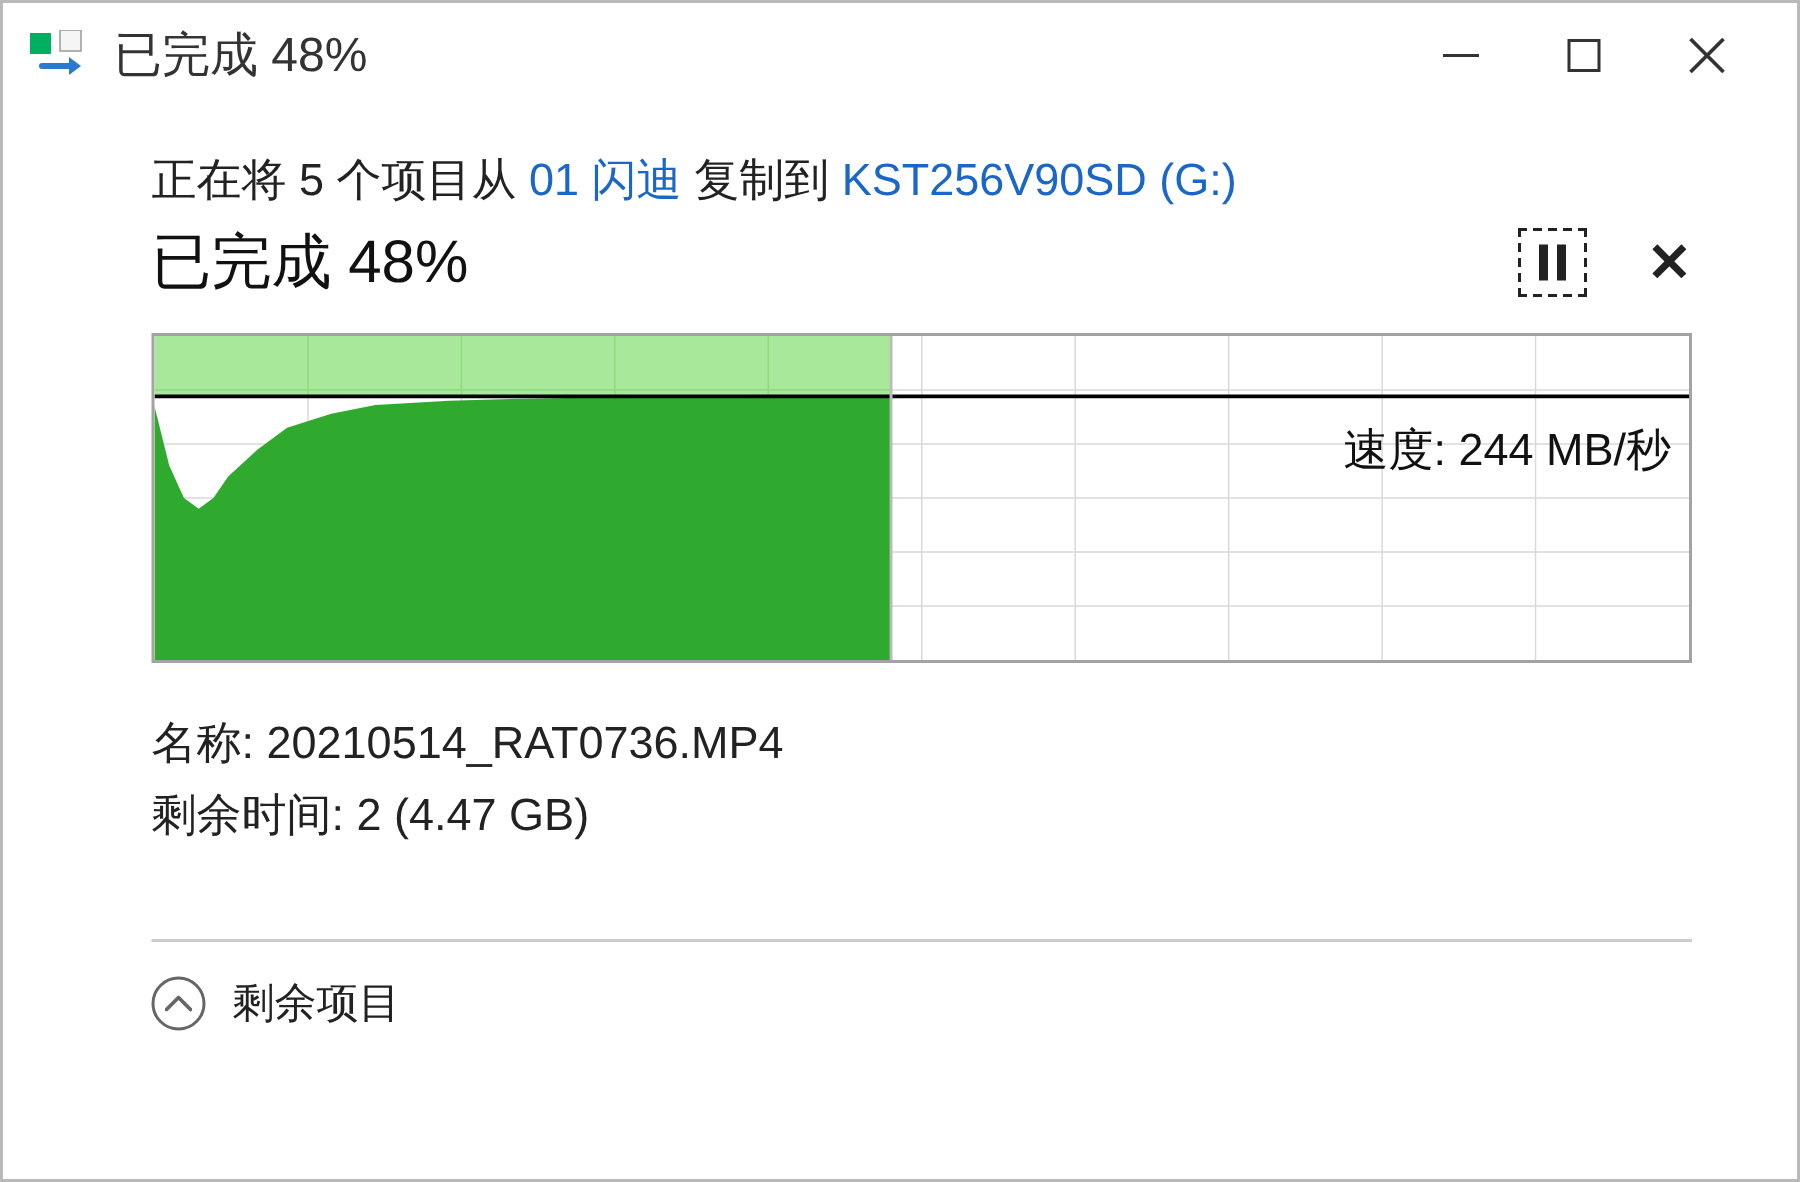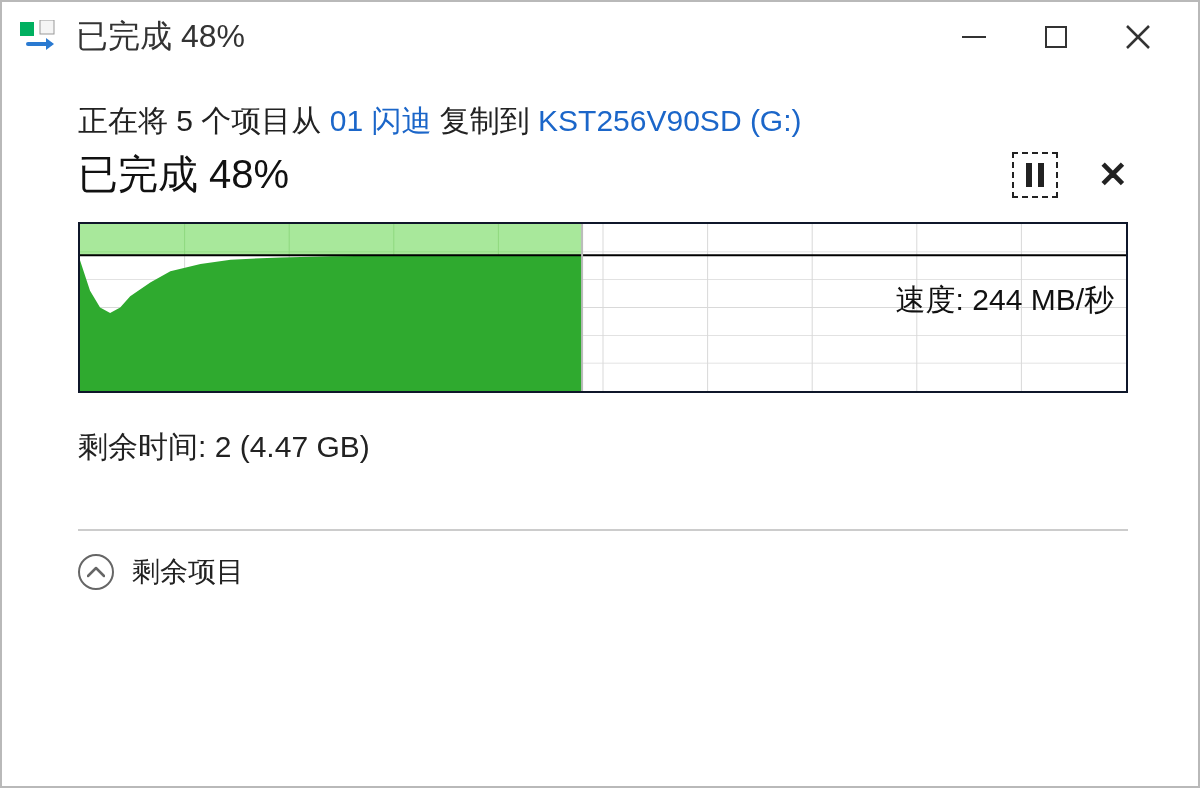--- a/index.html
+++ b/index.html
@@ -16,41 +16,41 @@
     display:flex; align-items:center; justify-content:space-between;
     height:70px;
     padding:0 12px 0 18px;
   }
   .tb-left { display:flex; align-items:center; gap:16px; }
   .app-icon svg { display:block; }
   .title-text { font-size:32px; color:#333; }
   .win-controls { display:flex; align-items:center; gap:42px; padding-right:28px; }
   .wc-btn { width:40px; height:40px; display:flex; align-items:center; justify-content:center; cursor:default; }
   .wc-btn svg { display:block; }
-  .content { padding:26px 70px 0 76px; }
+  .content { padding:26px 70px 0 76px;margin-left:23px; }
   .desc-line { font-size:30px; line-height:1.5; }
   .desc-line .link { color:#1b66c9; }
   .progress-row {
     display:flex; align-items:center; justify-content:space-between;
     margin-top:4px;
   }
   .progress-text { font-size:40px; color:#111; }
   .action-btns { display:flex; align-items:center; gap:40px; }
   .pause-btn {
     width:46px; height:46px;
     border:2px dashed #222;
     display:flex; align-items:center; justify-content:center;
   }
   .pause-btn .bar { width:6px; height:24px; background:#222; margin:0 3px; }
   .cancel-btn { font-size:36px; font-weight:bold; color:#222; line-height:1; }
   .chart-wrap {
     margin-top:20px;
-    border:2px solid #0f172a;
+    border:2px solid #a3a3a3;
     position:relative;
-    height:171px;
+    height:220px;
   }
   .chart-svg { width:100%; height:100%; display:block; }
   .speed-label {
     position:absolute; right:12px; top:56px;
     font-size:30px; color:#111;
   }
   .info-lines { margin-top:30px; font-size:30px; line-height:1.6; }
   .footer-divider {
     margin:58px 0 0 0;
     border:none; border-top:2px solid #ccc;
@@ -149,20 +149,23 @@
         </g>
         <path d="M 0 216 L 0 46.80000000000001 L 9.984 86.4 L 19.968 108 L 29.951999999999998 115.2 L 39.936 108 L 49.92 93.60000000000001 L 69.888 75.6 L 89.856 61.19999999999999 L 119.80799999999999 51.84 L 149.76 46.08000000000001 L 199.68 43.19999999999999 L 249.6 41.75999999999999 L 299.52 41.03999999999999 L 349.44 40.31999999999999 L 399.36 40.31999999999999 L 449.28 40.31999999999999 L 499.2 40.31999999999999 L 499.2 216 Z" fill="#2faa2f"></path>
         <line x1="0" y1="40.31999999999999" x2="1040" y2="40.31999999999999" stroke="#000" stroke-width="2.5"></line>
         <line x1="499.2" y1="0" x2="499.2" y2="216" stroke="#bbb" stroke-width="2"></line>
       </svg>
     <div class="speed-label">速度: 244 MB/秒</div>
   </div>
 
   <div class="info-lines">
     <div>
+      <span>名称: </span><span>20210514_RAT0736.MP4</span>
+    </div>
+    <div>
       <span>剩余时间: </span><span>2 (4.47 GB)</span>
     </div>
   </div>
 
   <hr class="footer-divider">
 
   <div class="brief-row">
     <span class="chevron-circle">
       <svg width="18" height="12" viewBox="0 0 18 12">
         <path d="M1 10 L9 2 L17 10" fill="none" stroke="#666" stroke-width="2.5" stroke-linecap="round" stroke-linejoin="round"></path>

